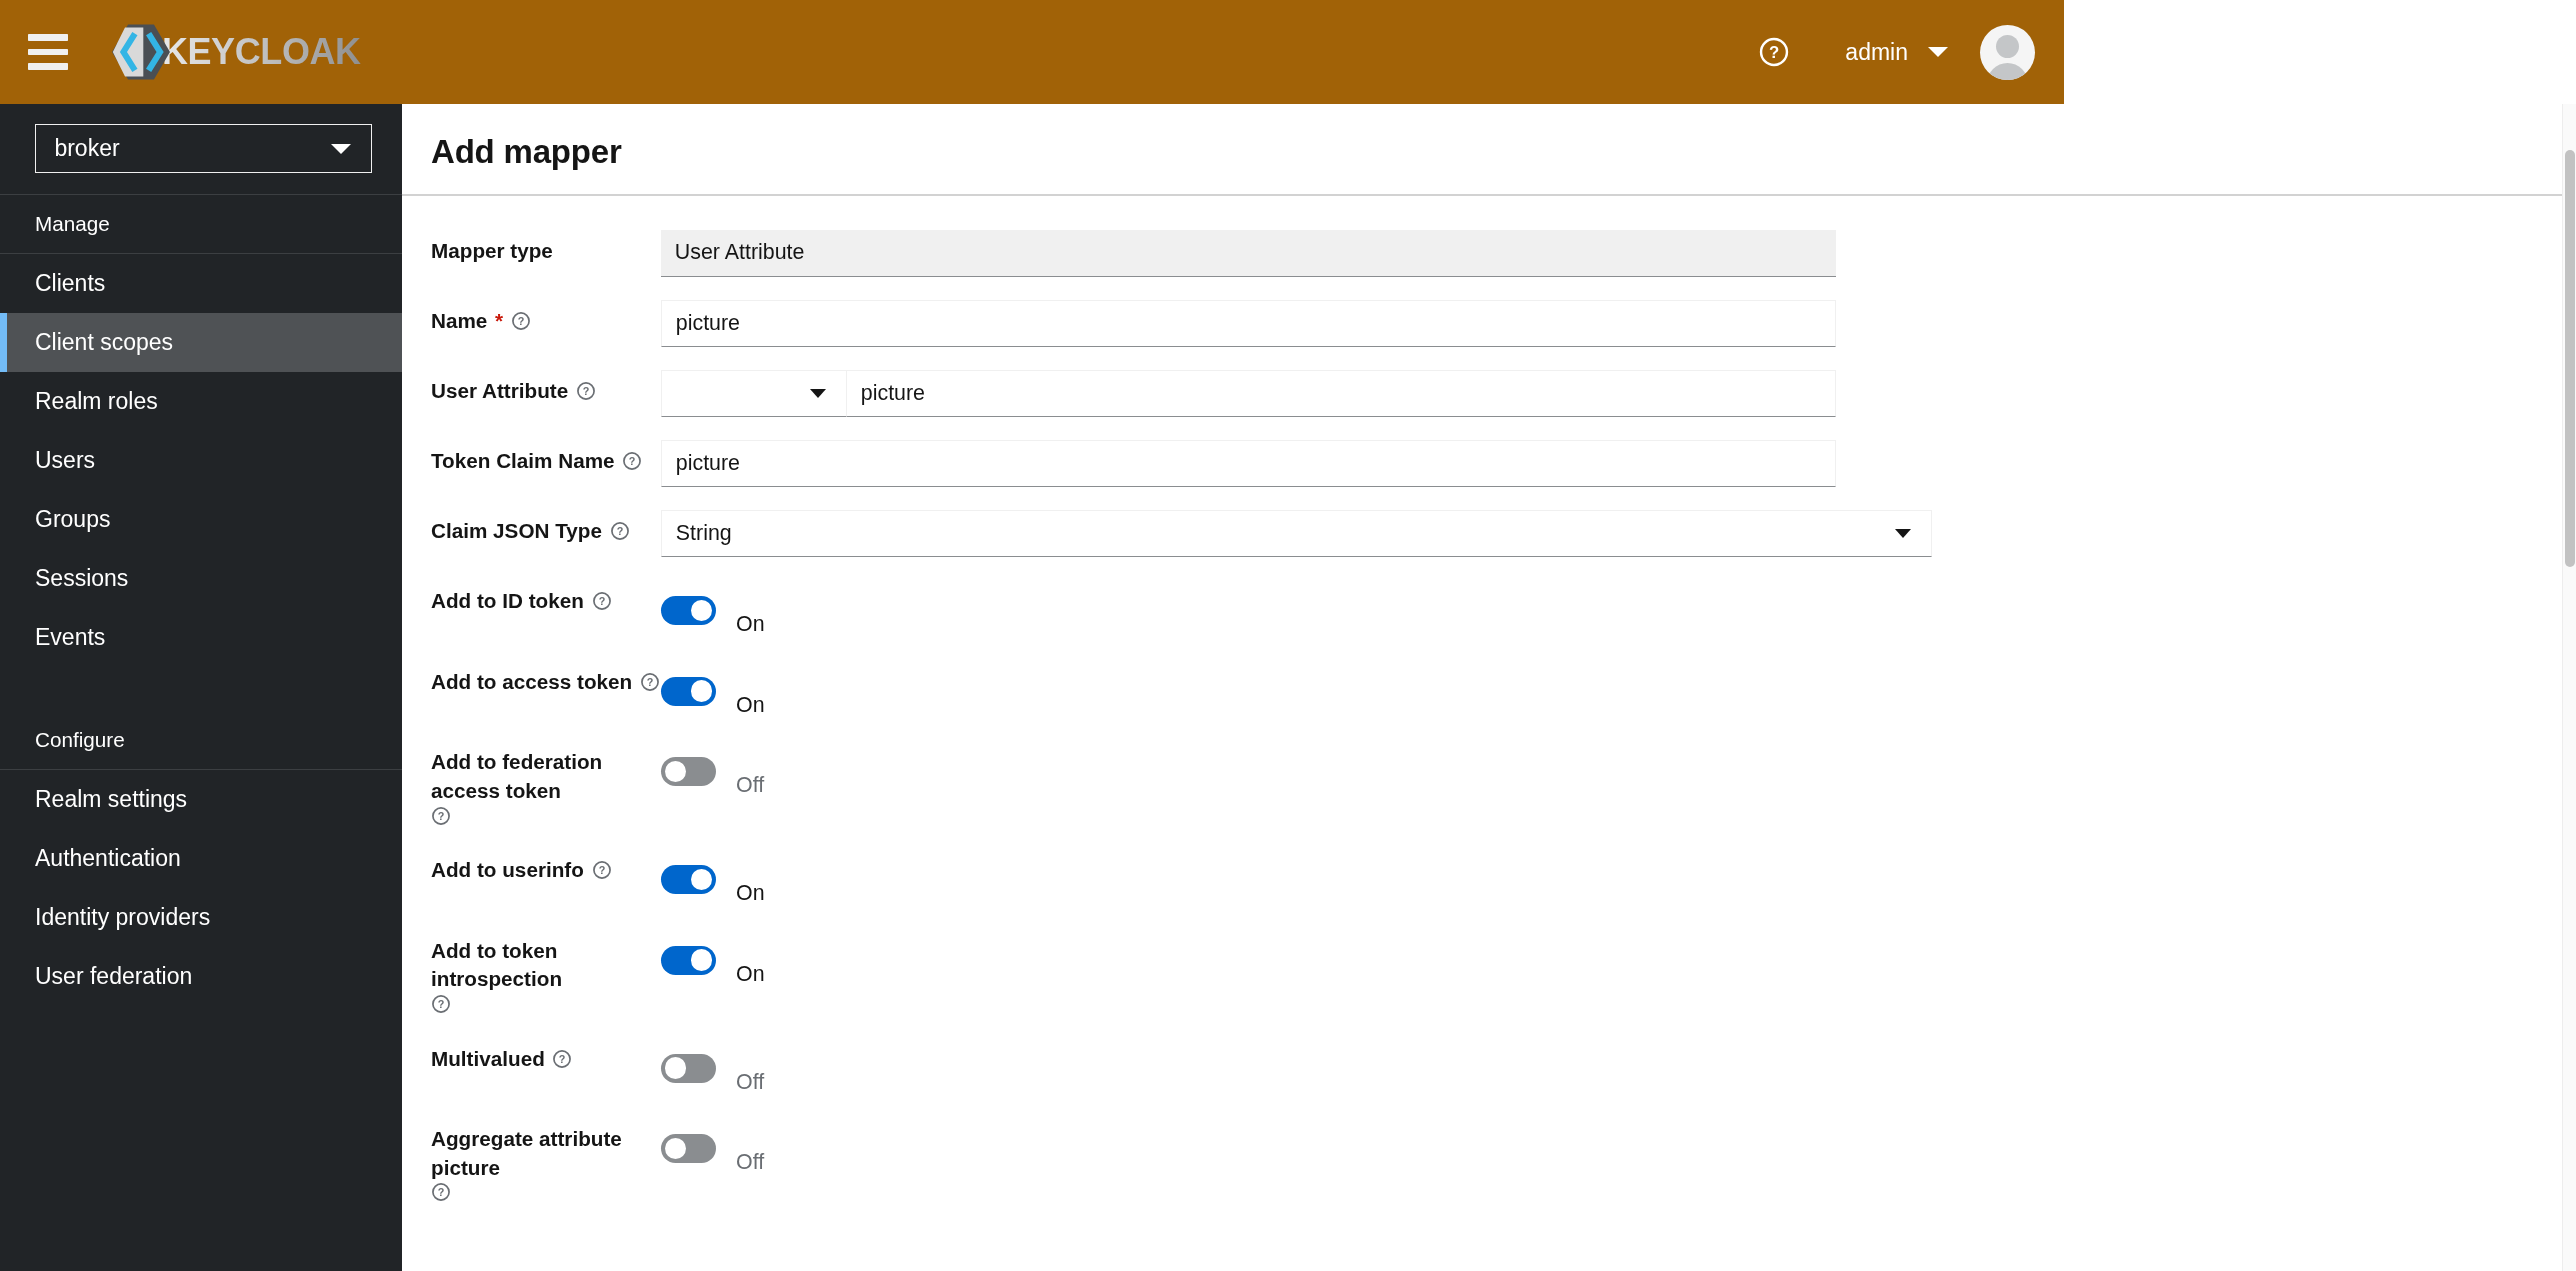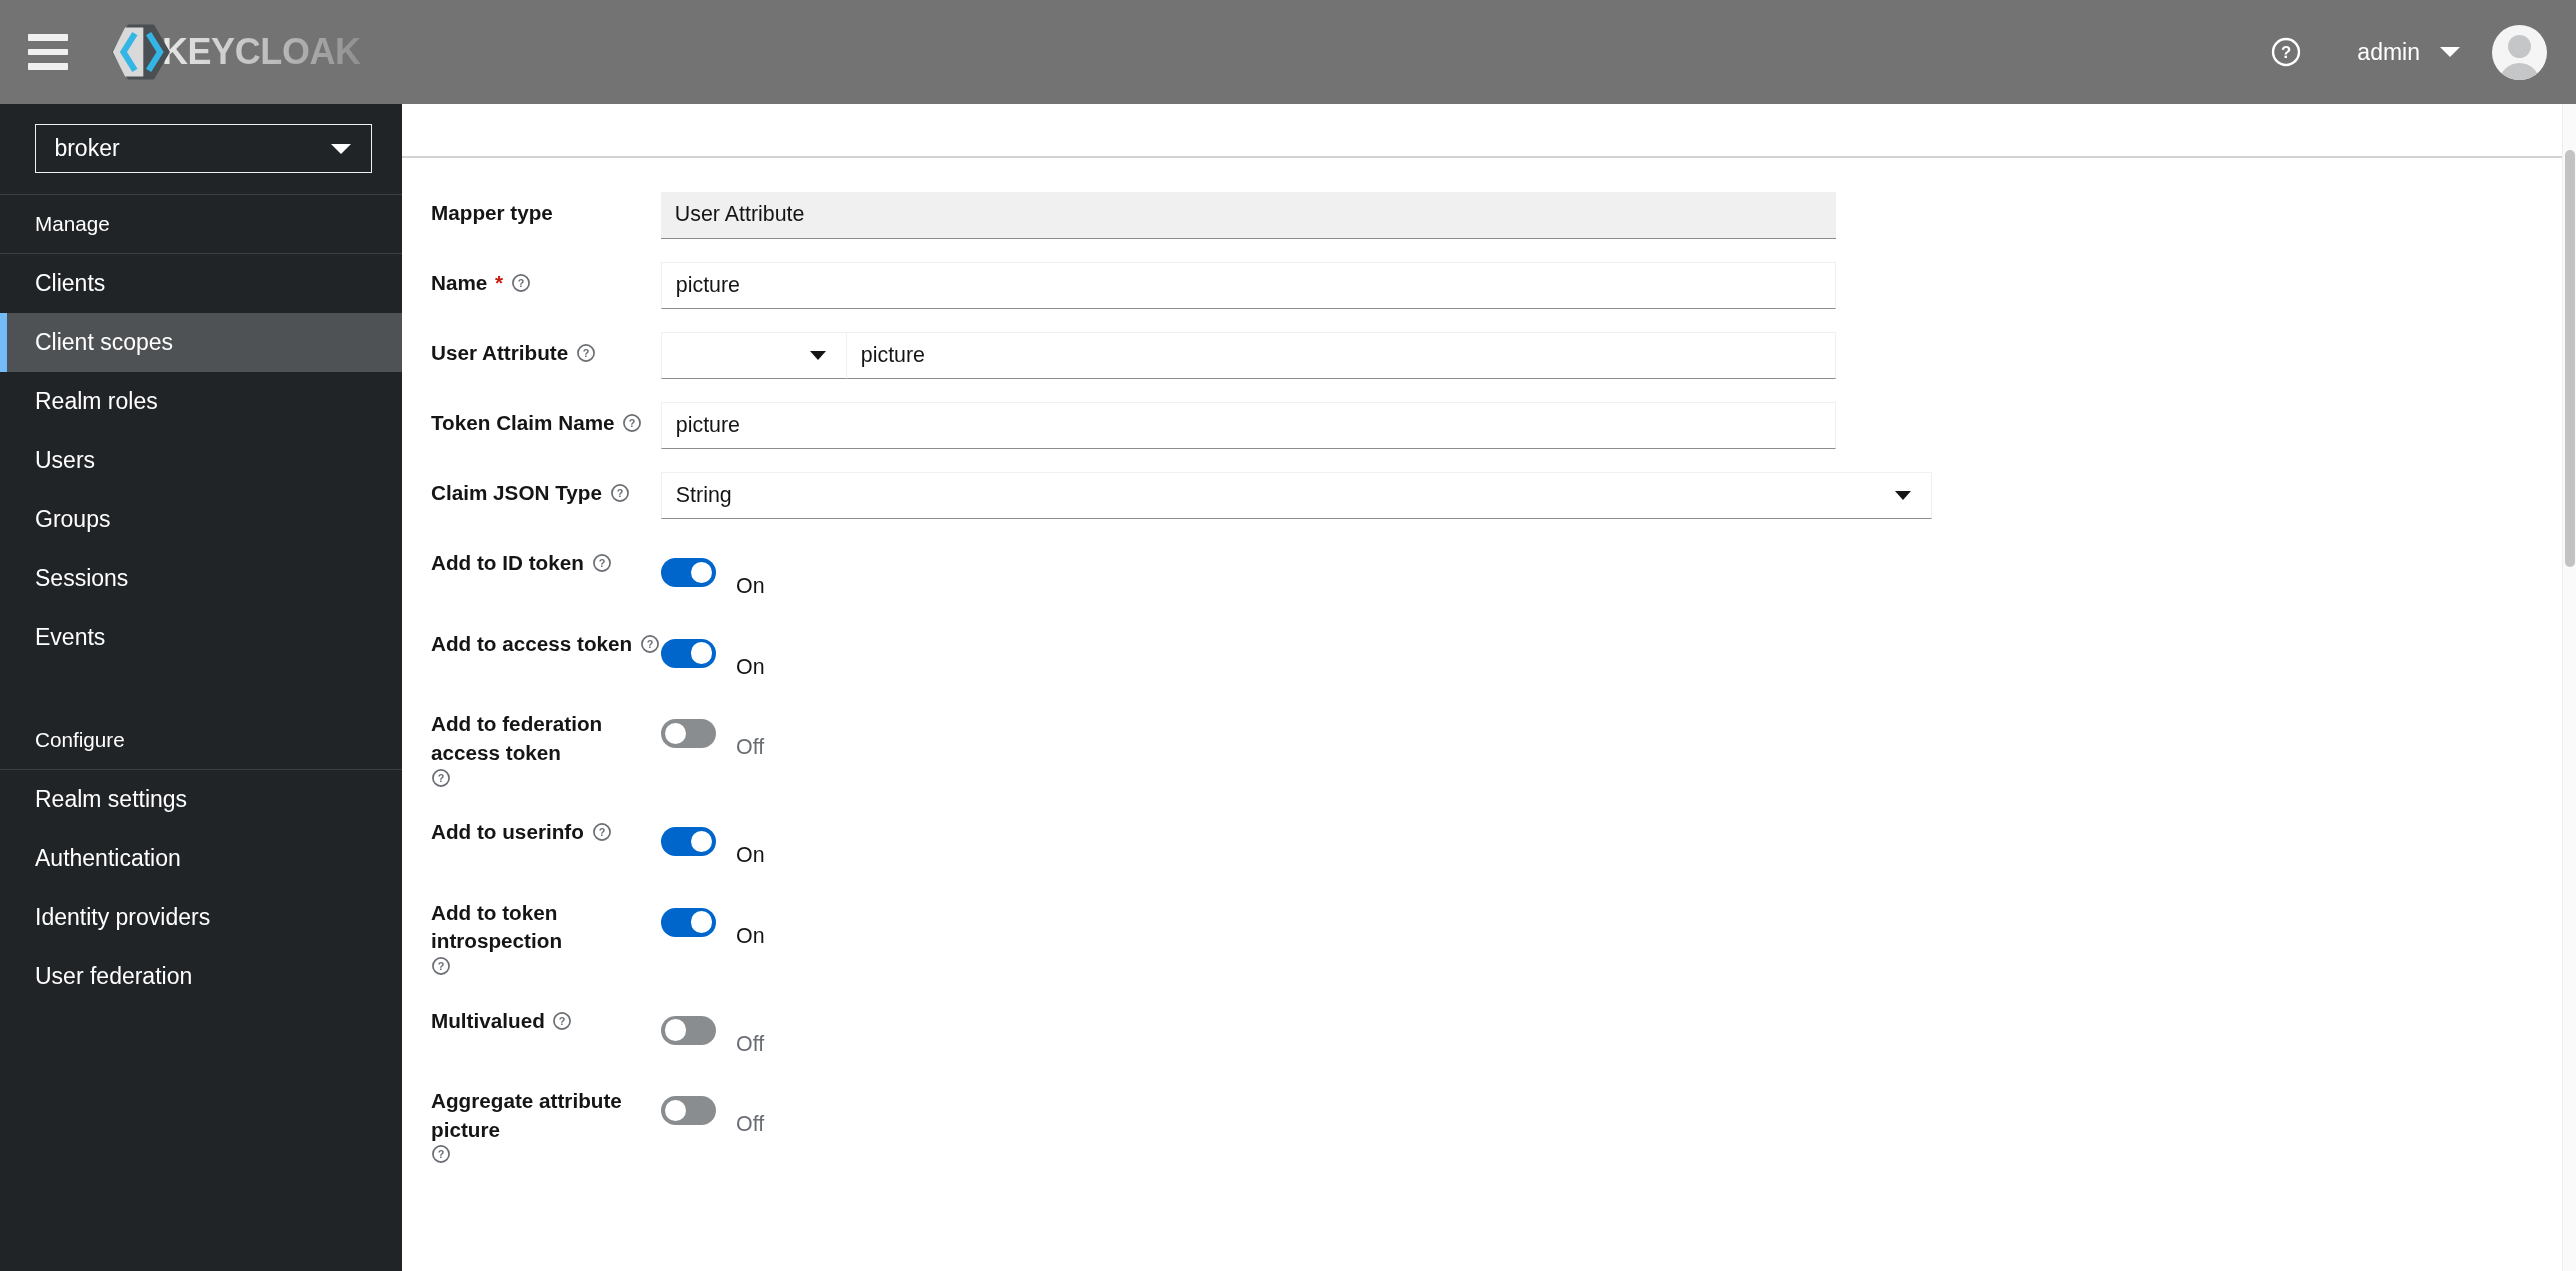--- a/index.html
+++ b/index.html
@@ -6,22 +6,22 @@
   html, body { width:2576px; height:1271px; }
   body {
     font-family:"Liberation Sans", sans-serif;
     background:#ffffff;
     overflow:hidden;
     position:relative;
   }
 
   
   #masthead {
-    position:absolute; top:0; left:0; width:2576px; height:104px;
-    background:#737373;
+    position:absolute; top:0; left:0; width:2064px; height:104px;
+    background:#a16207;
     display:flex; align-items:center;
   }
   .hamburger {
     width:40px; height:40px; margin-left:27.6px;
     display:flex; flex-direction:column; justify-content:center; gap:7.7px;
     cursor:pointer;
   }
   .hamburger span { display:block; height:6.9px; background:#f0f0f0; border-radius:0.8px; }
 
   .brand { display:flex; align-items:center; margin-left:41px; }
@@ -254,20 +254,21 @@
 
   <div class="nav-item">Realm settings</div>
   <div class="nav-item">Authentication</div>
   <div class="nav-item">Identity providers</div>
   <div class="nav-item">User federation</div>
 </div>
 
 <div id="content">
 
   <div class="page-header">
+    <div class="page-title">Add mapper</div>
   </div>
   <div class="header-rule"></div>
 
   <div class="form-area">
 
     <div class="form-row">
       <div class="form-label">
         <span>Mapper type</span>
       </div>
       <div class="form-control">

